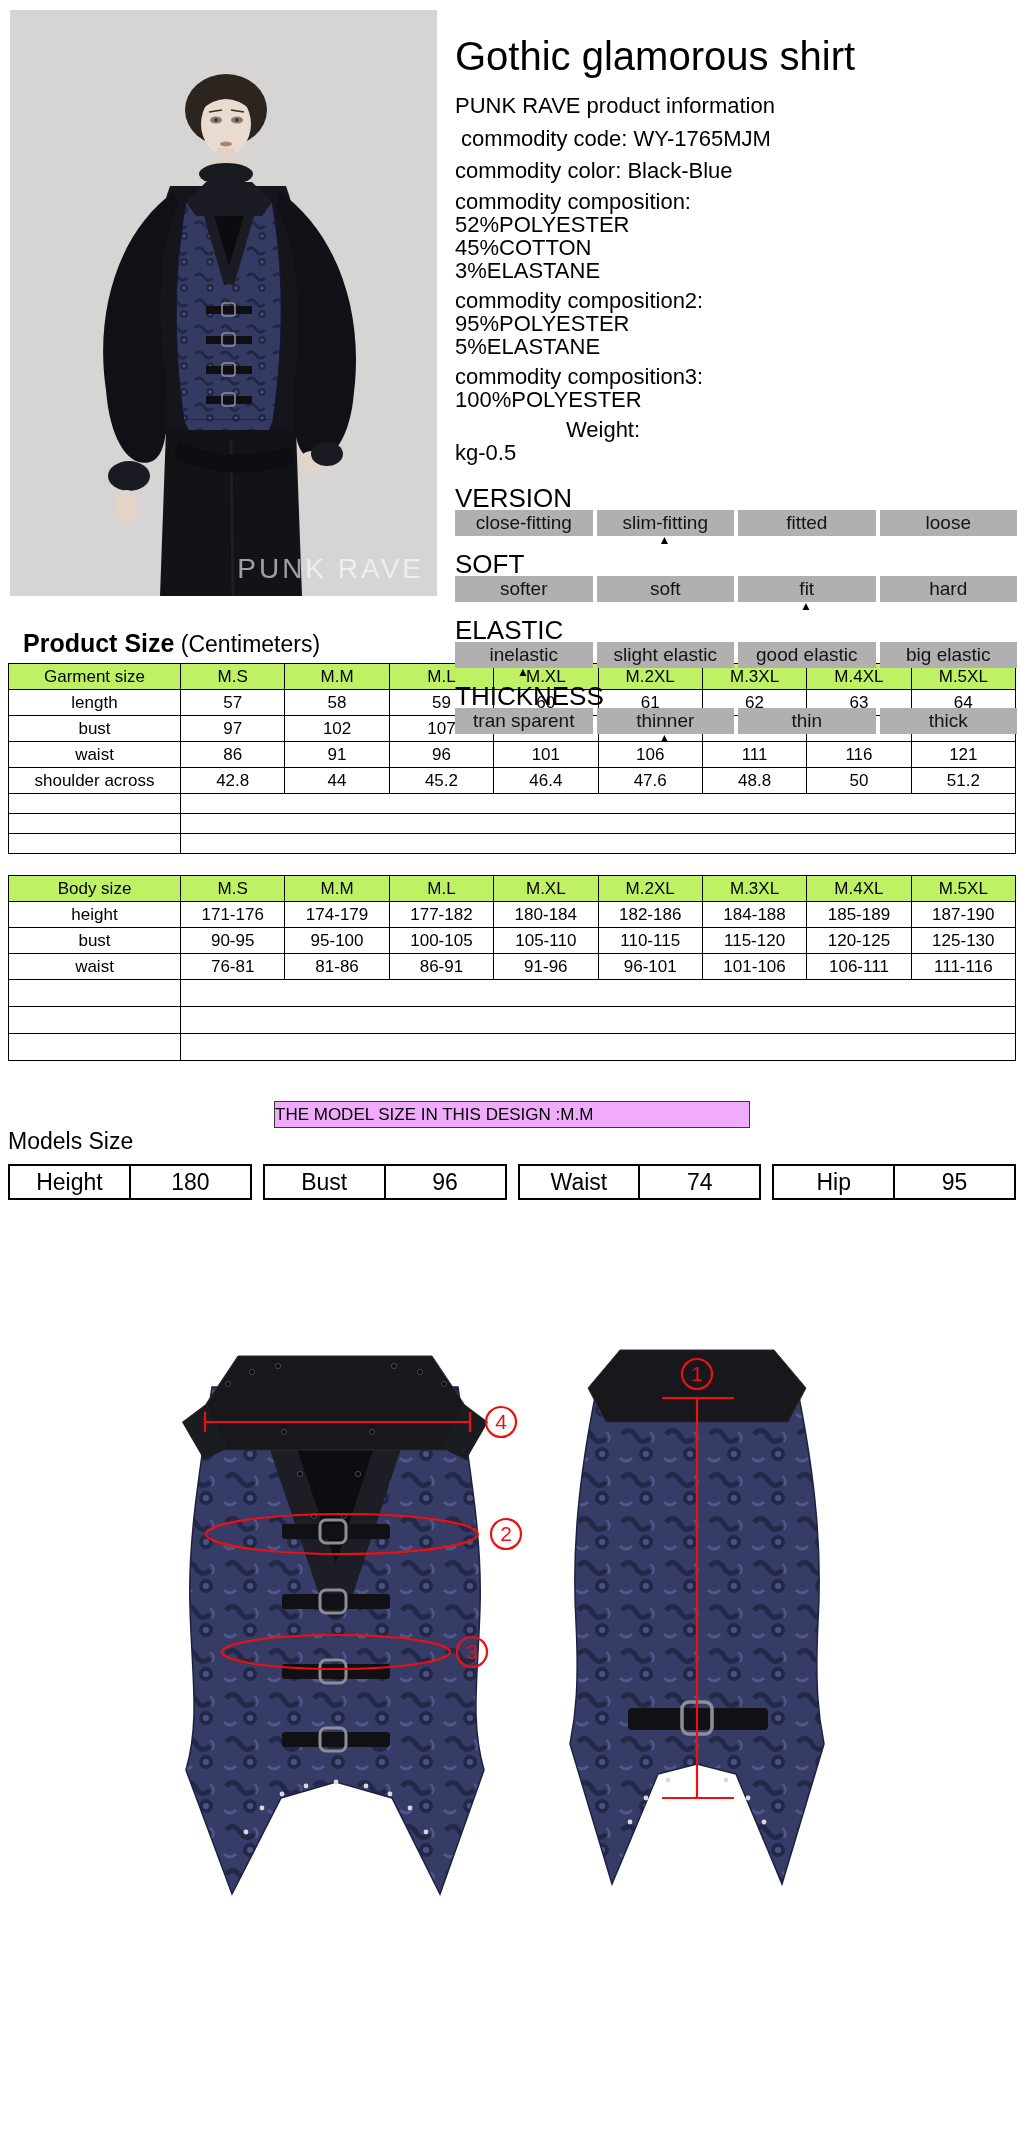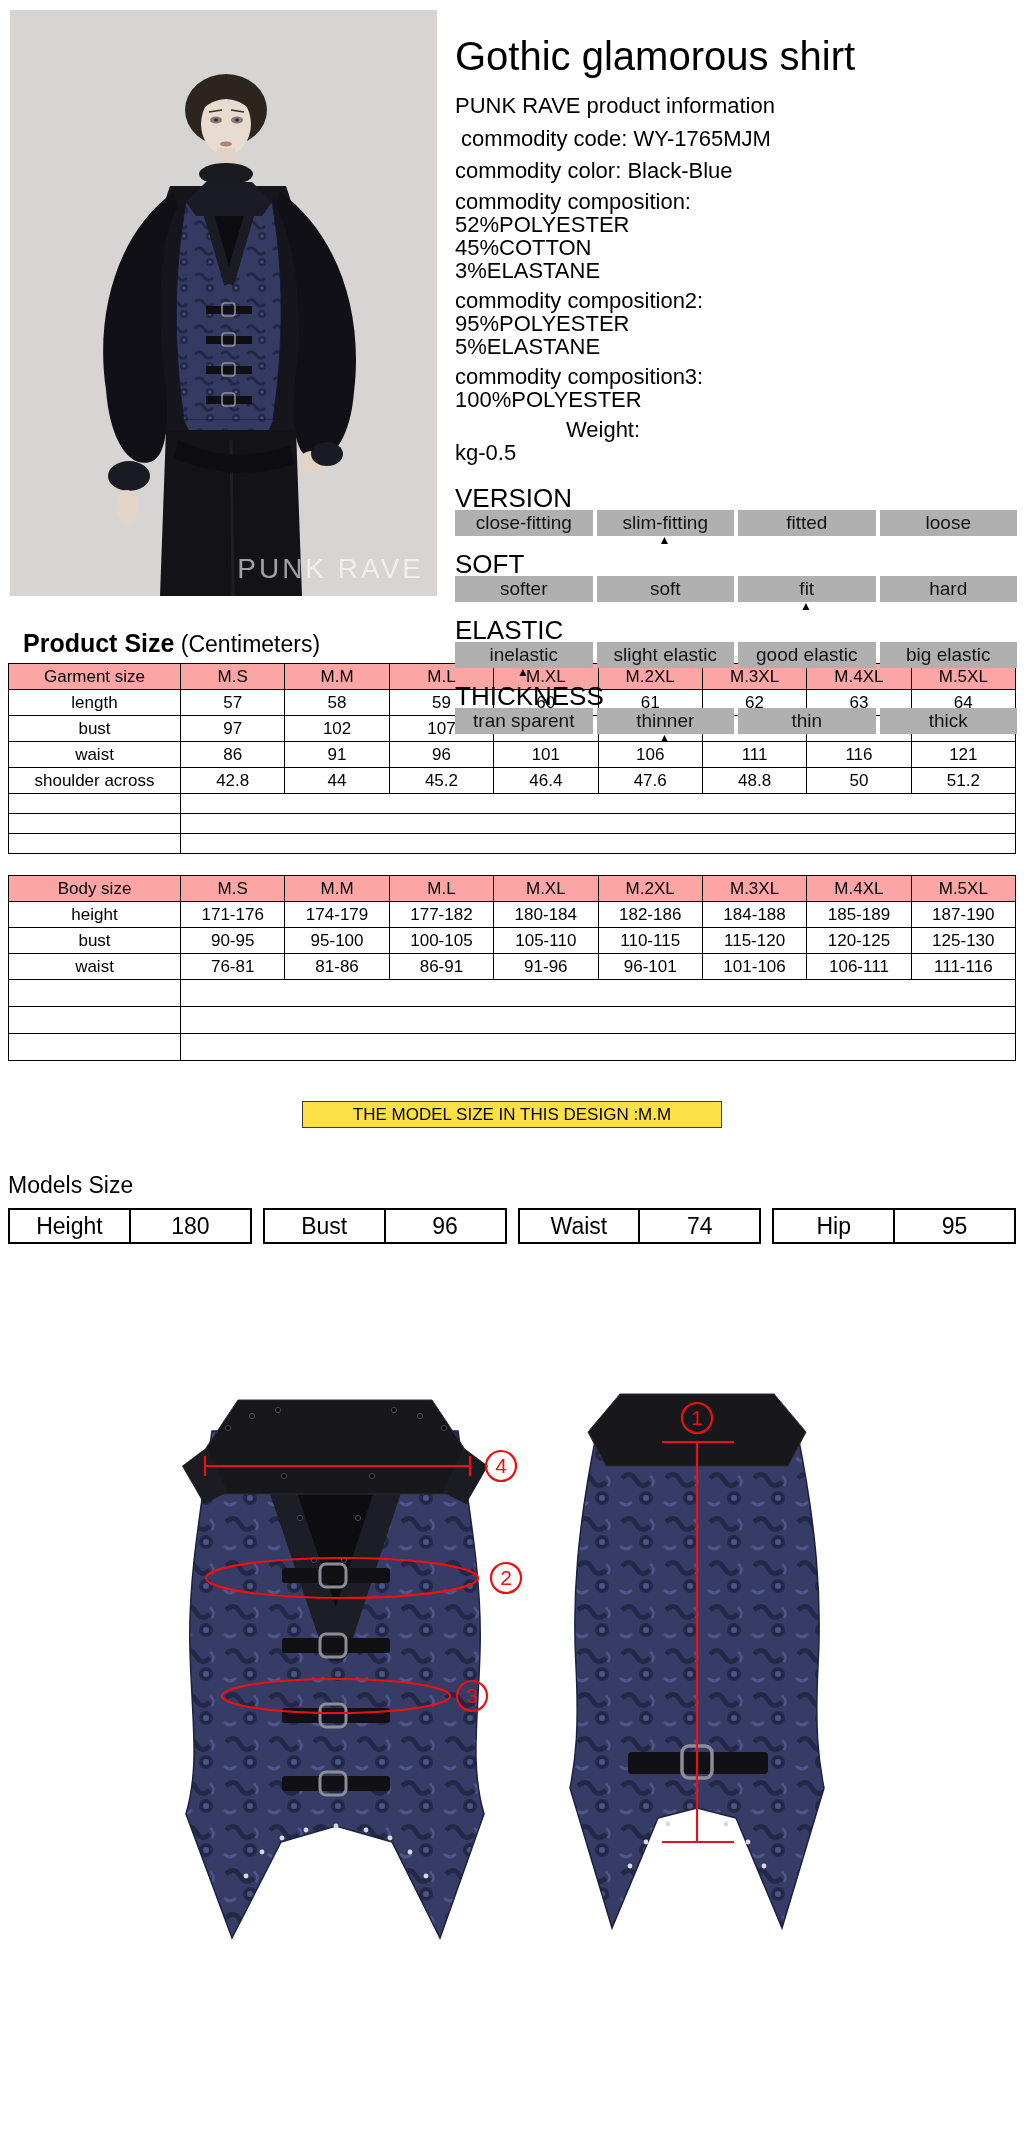--- a/index.html
+++ b/index.html
@@ -27,29 +27,29 @@
   .attr-row { display:flex; gap:4px; height:26px; }
   .attr-cell { flex:1; background:#b0b0b0; color:#141414; font-size:19px;
                display:flex; align-items:center; justify-content:center; white-space:nowrap; }
   .arrow { position:absolute; top:51px; font-size:12px; line-height:12px; color:#000; }
   
   .sizes { margin-top:14px; }
   .size-head { margin-left:23px; font-size:23px; margin-bottom:5px; }
   .size-head b { font-size:25px; }
   table.size { border-collapse:collapse; width:1008px; margin-left:8px; table-layout:fixed; }
   table.size td { border:1px solid #000; text-align:center; font-size:17px; height:26px; padding:0; }
-  table.size tr.head td { background:#fca5a5; }
+  table.size tr.head td { background:#bef264; }
   table.size td.c0 { width:172px; }
   table.size tr.empty td { height:20px; }
   table.body-t { margin-top:21px; }
   table.body-t tr.empty td { height:27px; }
-  .banner { width:420px; margin:40px auto 0; height:27px; background:#fde047; border:1px solid #3a3a3a;
-            text-align:center; font-size:17px; line-height:25px; }
-  
-  .models { margin-top:44px; }
+  .banner { width:476px; margin:40px auto 0; height:27px; background:#f0abfc; border:1px solid #3a3a3a;
+            text-align:left; font-size:17px; line-height:25px; }
+  
+  .models { }
   .models h3 { margin-left:8px; font-size:23px; font-weight:400; margin-bottom:9px; }
   .models-row { display:flex; gap:11px; margin:0 8px; }
   .mbox { flex:1; display:flex; border:2px solid #000; height:36px; }
   .mcell { flex:1; text-align:center; font-size:23px; line-height:32px; }
   .mcell.lab { border-right:2px solid #000; }
   
   .measure { margin-top:70px; }
   .measure h3 { text-align:center; font-size:27px; font-weight:400; white-space:pre; }
   .mbar { margin:13px 8px 0; width:1008px; height:37px; border:2px solid #000;
           display:grid; grid-template-columns:23% 20% 20% 37%; align-items:center; }

